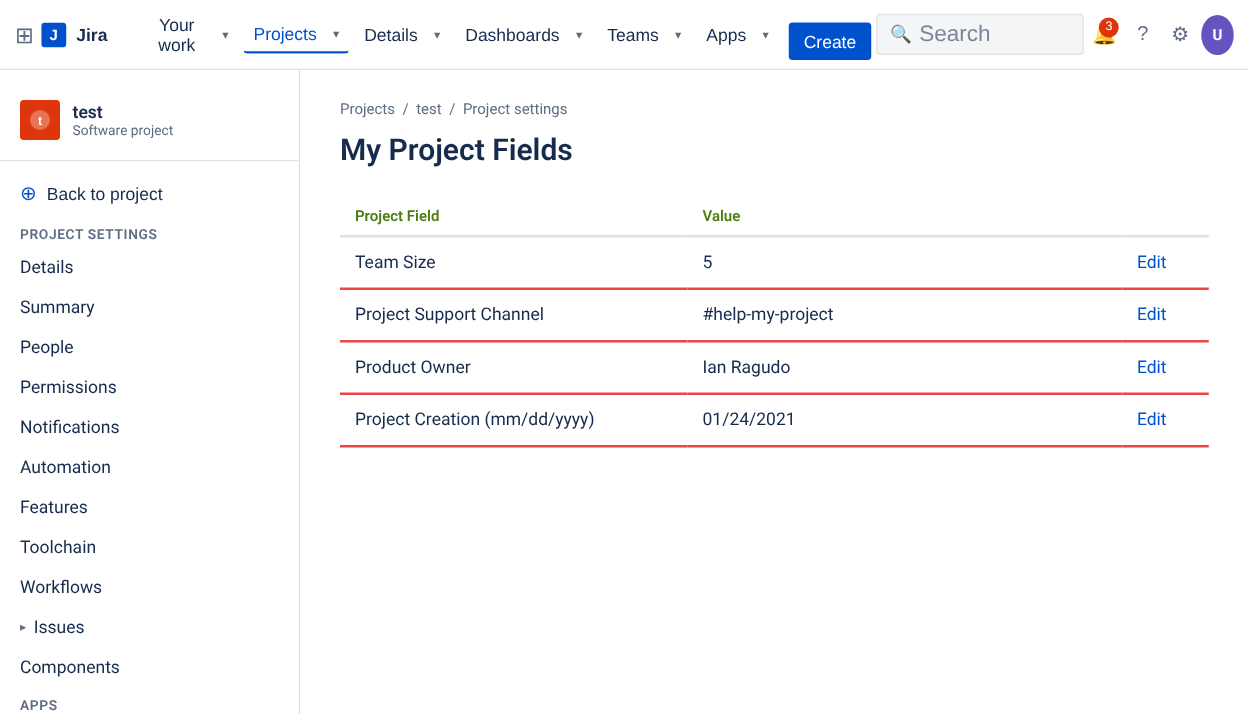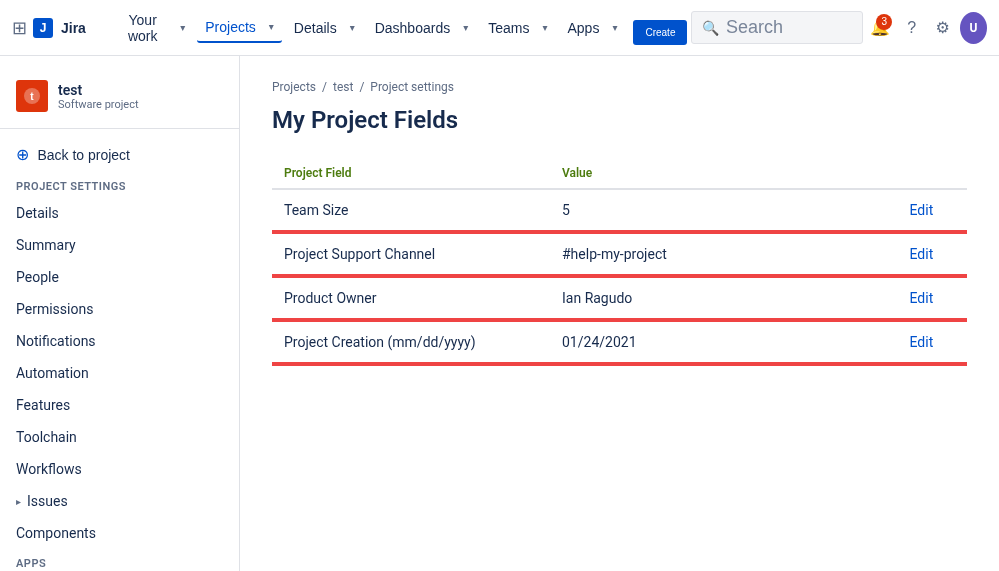--- a/index.html
+++ b/index.html
@@ -93,21 +93,21 @@
       font-size: 12px;
       font-weight: bold;
       cursor: pointer;
     }
     .create-btn {
       background: #0052cc;
       color: #fff;
       border: none;
       border-radius: 3px;
       padding: 7px 12px;
-      font-size: 10px;
+      font-size: 14px;
       font-weight: 500;
       cursor: pointer;
       margin-top: 10px;
     }
 
     
     .layout {
       display: flex;
       margin-top: 56px;
       min-height: calc(100vh - 56px);
@@ -220,21 +220,21 @@
     .fields-table th {
       text-align: left;
       padding: 8px 12px;
       font-size: 12px;
       font-weight: 600;
       color: #4d7c0f;
       border-bottom: 2px solid #dfe1e6;
     }
     .fields-table td {
       padding: 12px 12px;
-      border-bottom: 4px solid #ef4444;
+      border-bottom: 2px solid #ef4444;
       font-size: 14px;
       color: #172b4d;
     }
     .edit-link {
       color: #0052cc;
       cursor: pointer;
       text-decoration: none;
       font-size: 14px;
     }
     .col-field { width: 40%; }

